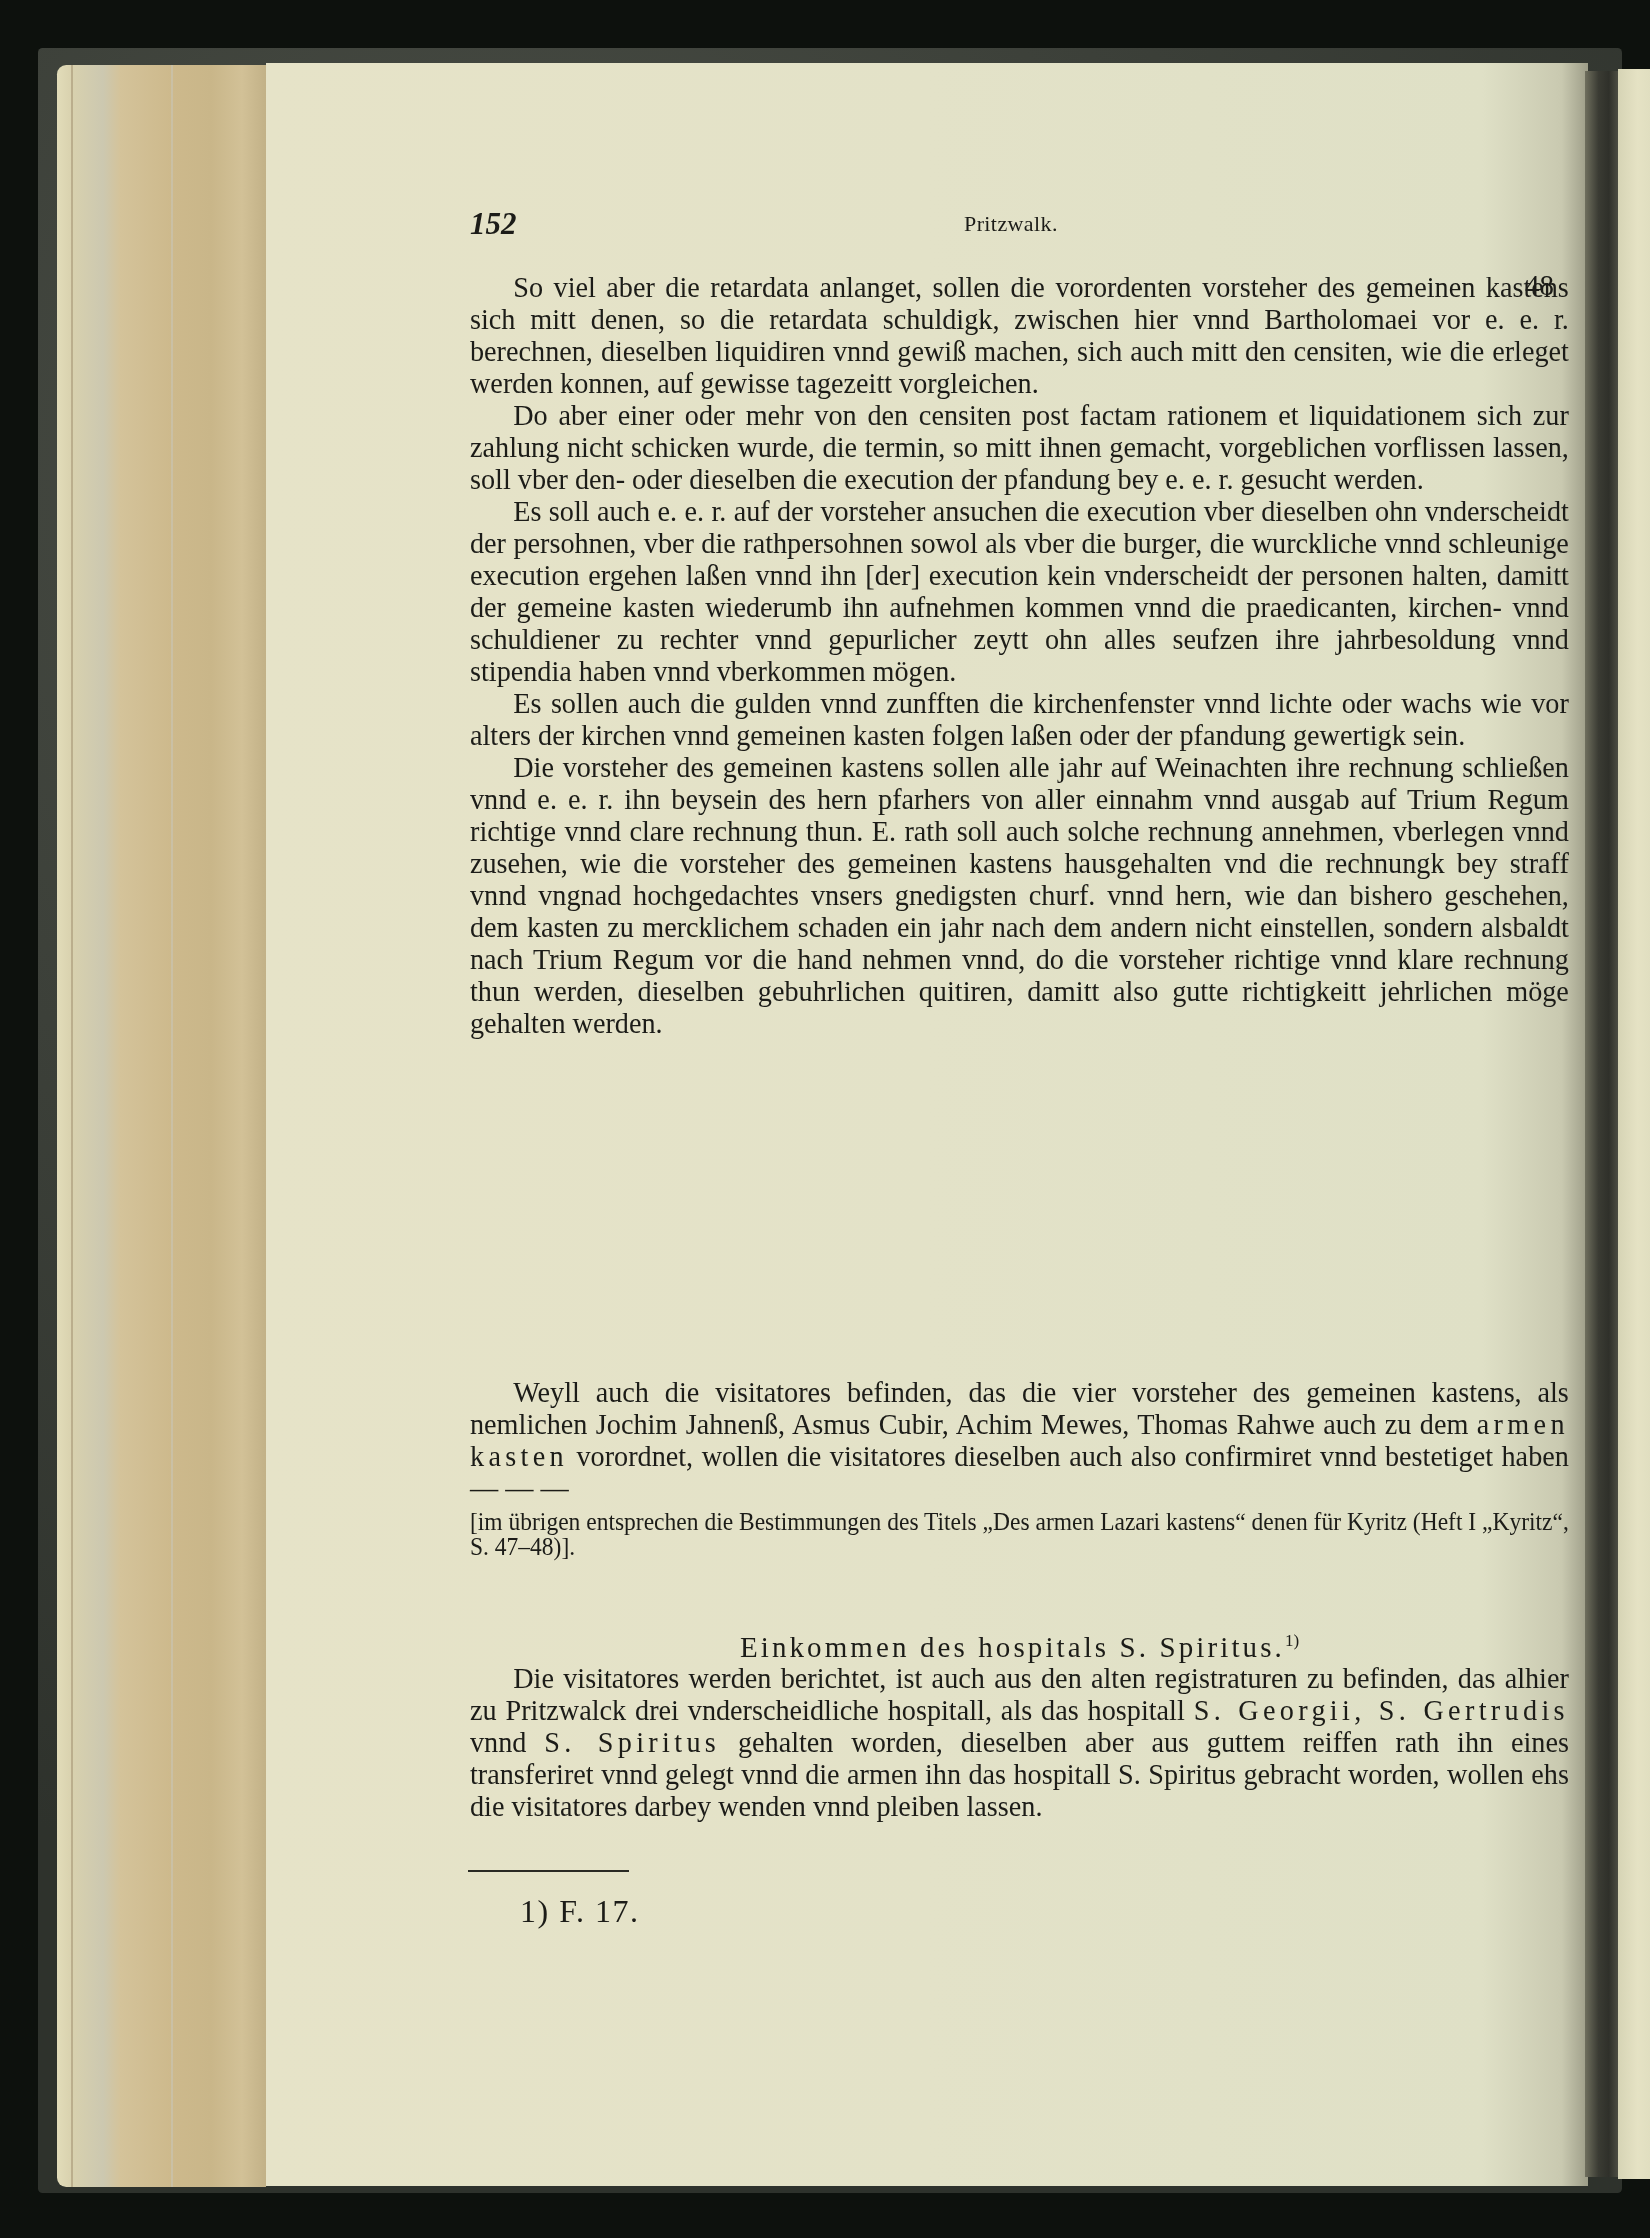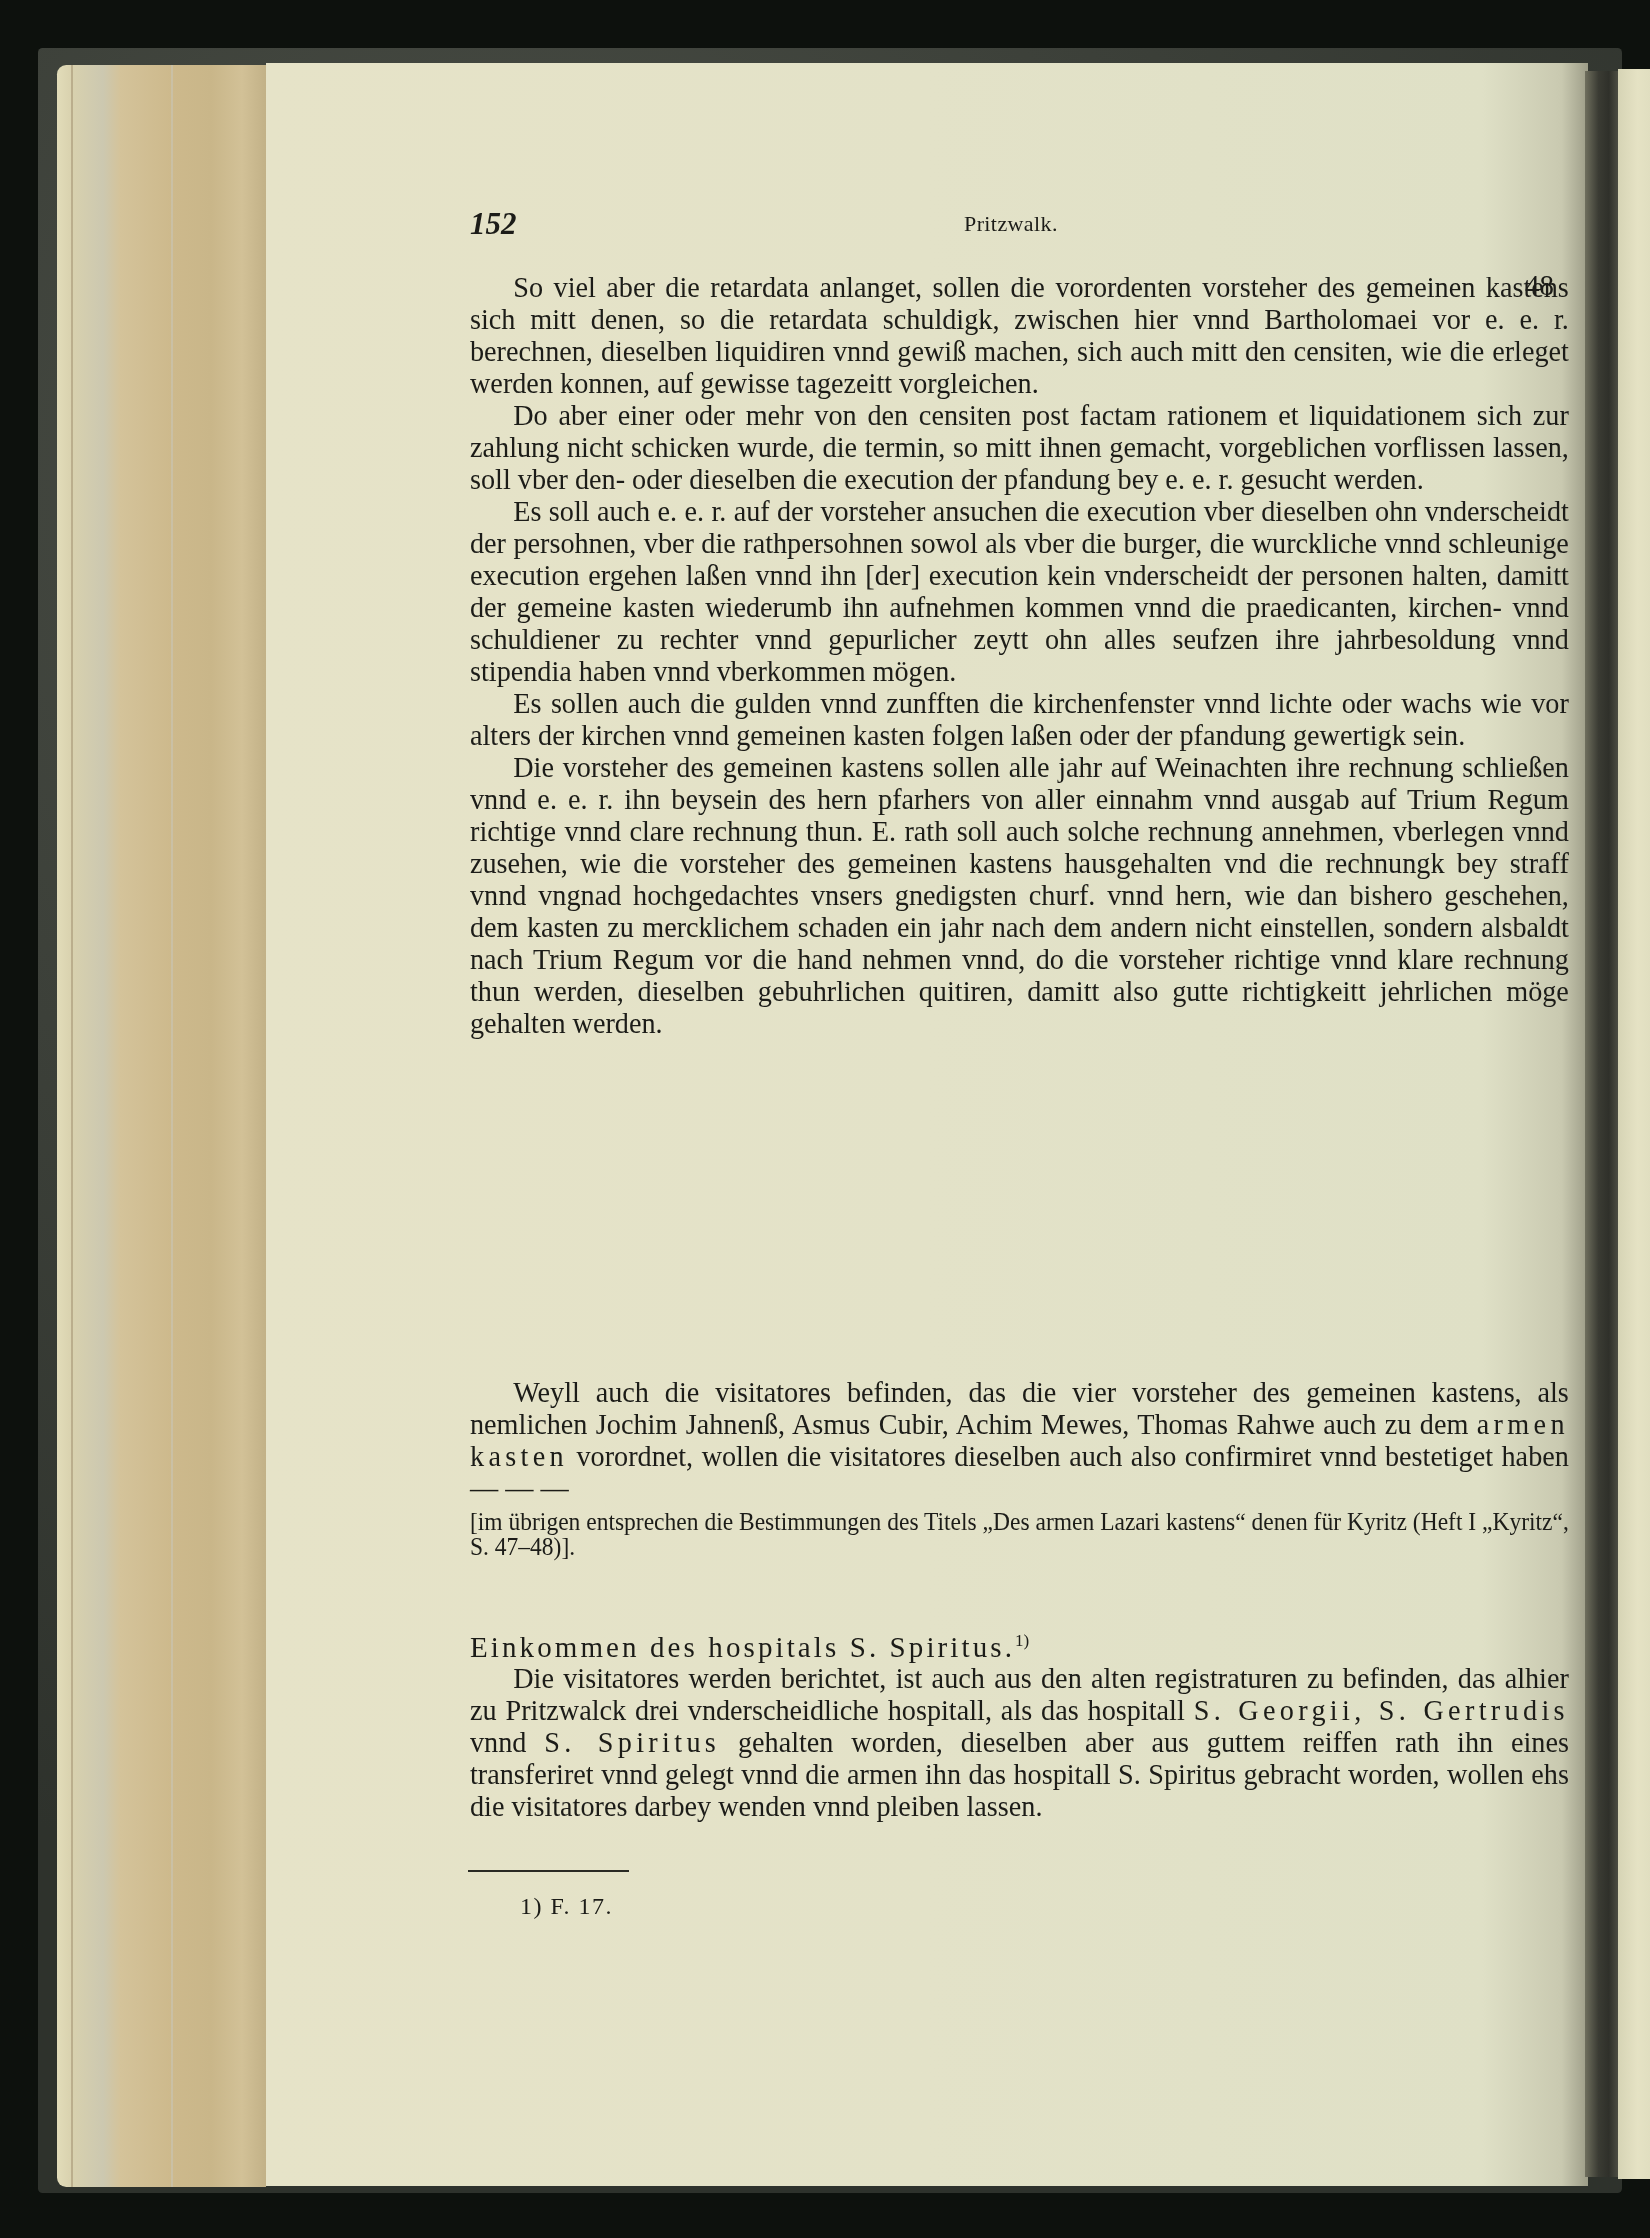--- a/index.html
+++ b/index.html
@@ -51,30 +51,30 @@
     transform:scaleX(0.94); transform-origin:left top;
     width:1169px;
   }
   .text-block p { margin:0; text-indent:46px; }
   #block1 { top:271px; }
   #block2 { top:1376px; }
   .note-small {
     font-size:25px; line-height:25px; text-indent:0 !important; margin-top:4.6px !important;
   }
   .section-heading {
-    position:absolute; top:1631px; left:470px; width:1099px; 
+    position:absolute; top:1631px; left:470px; width:1099px; text-align:center;
     font-size:29px; letter-spacing:3.1px;
   }
   .section-heading sup { font-size:17px; letter-spacing:0; }
   #block3 { top:1662px; }
   .fn-rule {
     position:absolute; top:1870px; left:468px; width:161px; height:2.3px; background:#2a2a24;
   }
   .footnote {
-    position:absolute; top:1893px; left:520px; font-size:24px; letter-spacing:1.5px;
+    position:absolute; top:1893px; left:520px; font-size:32px; letter-spacing:1.5px;
   }
   .spaced { letter-spacing:4.6px; }
 </style>
 </head>
 <body>
 
 <div class="cover"></div>
 <div class="fore-edge"></div>
 <div class="page"></div>
 <div class="gutter"></div>

